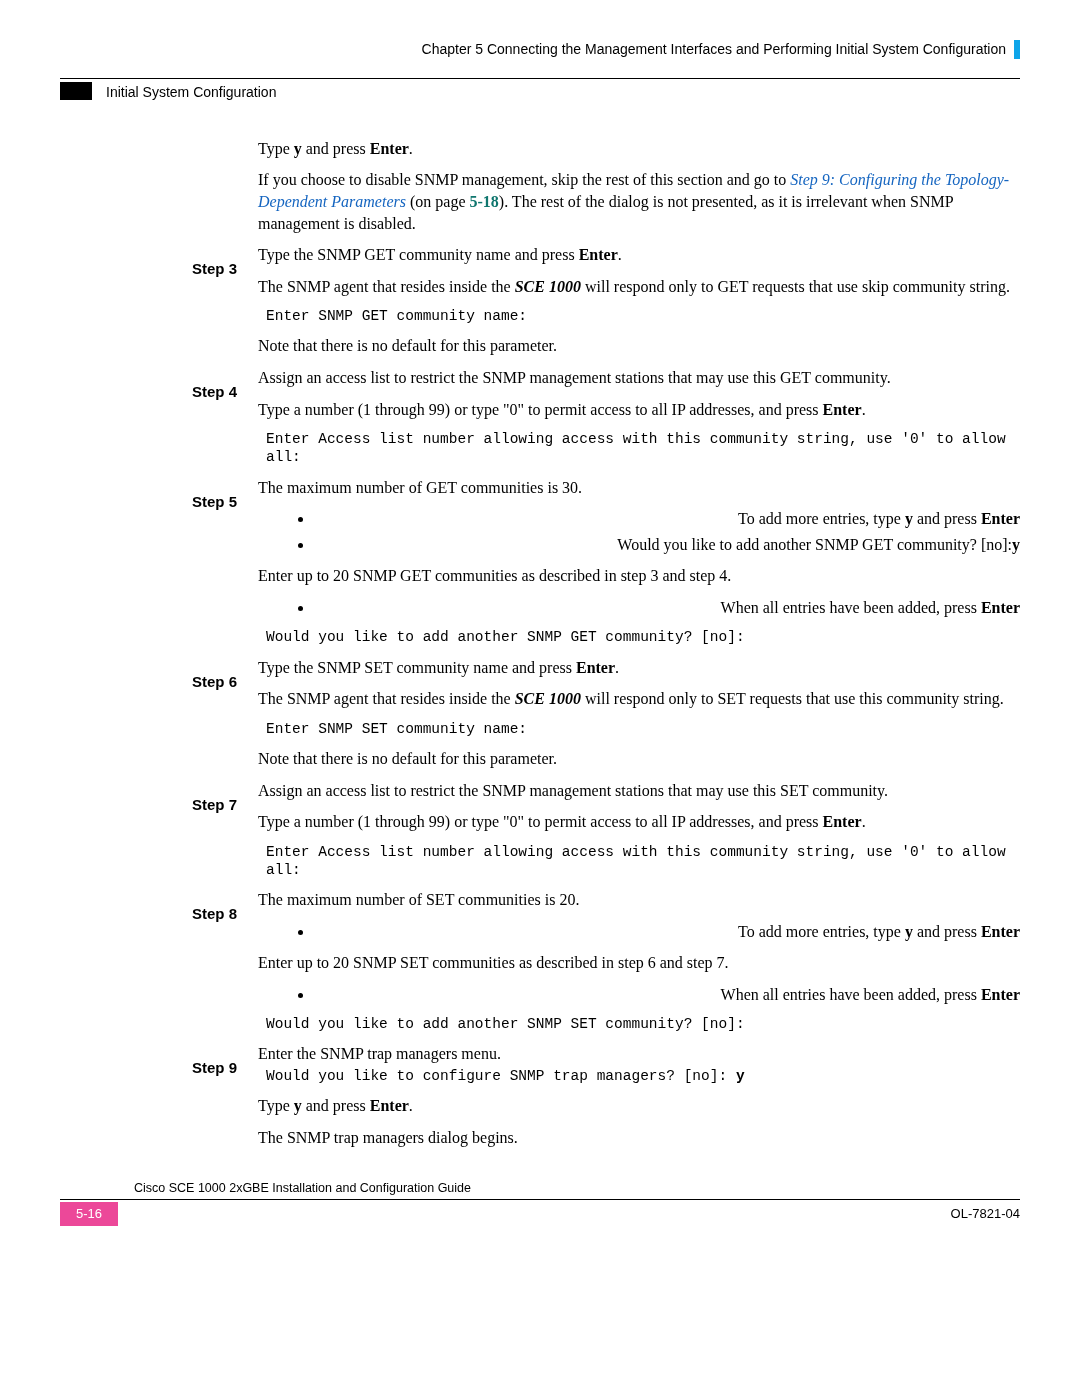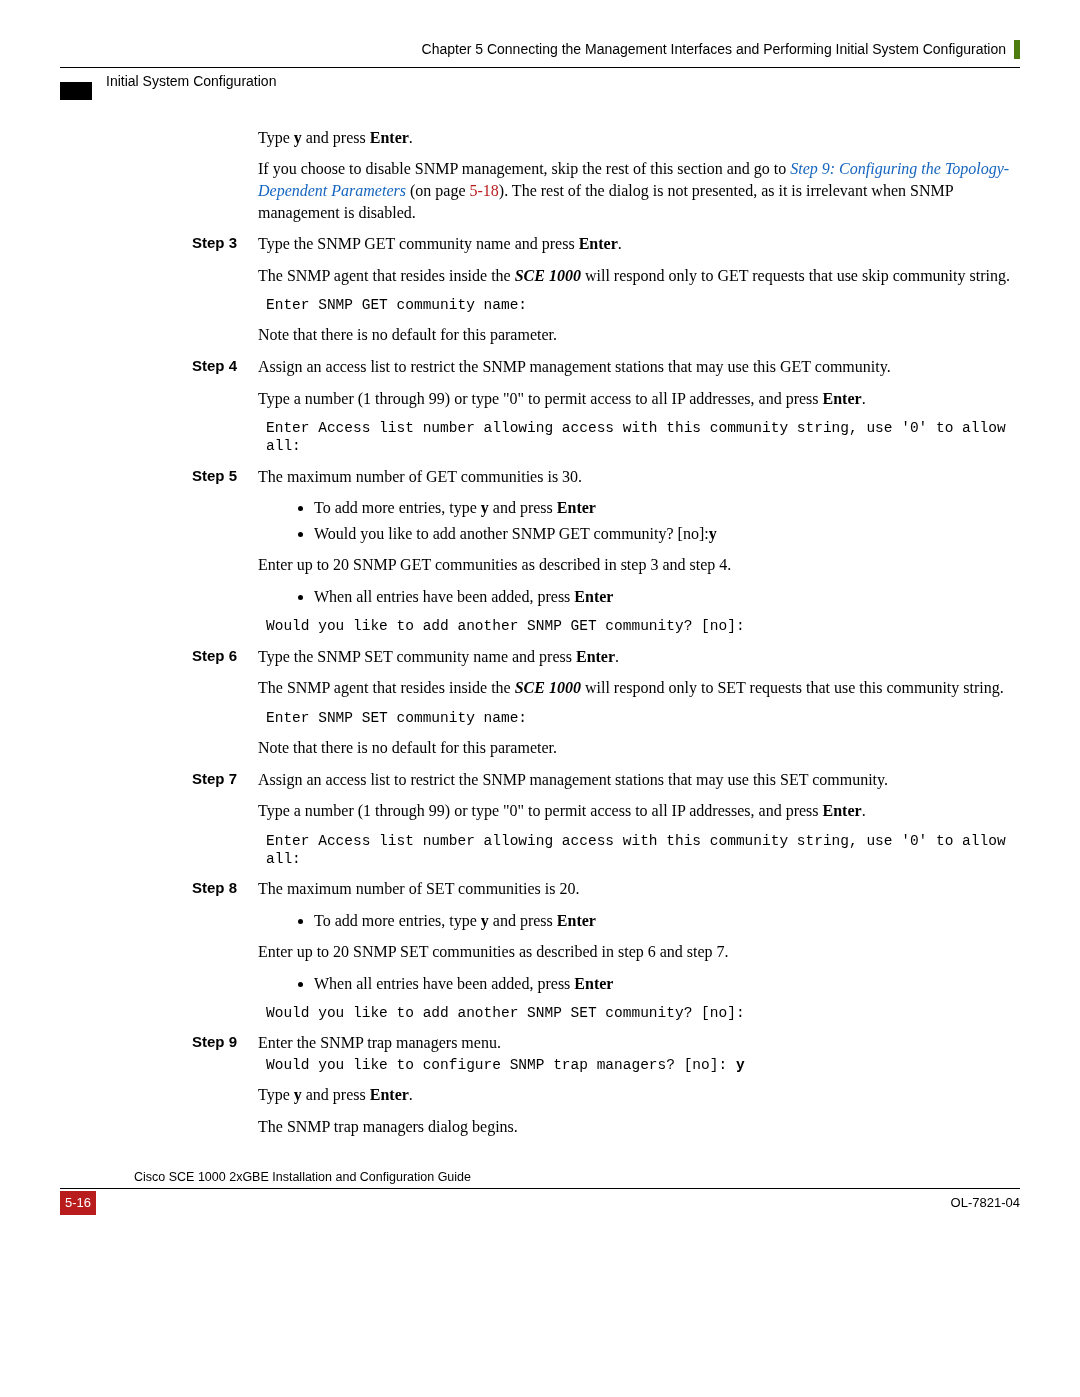--- a/index.html
+++ b/index.html
@@ -11,22 +11,22 @@
     padding: 40px 60px 40px 60px;
     width: 1080px;
     box-sizing: border-box;
     line-height: 1.35;
   }
   .chapter-header {
     text-align: right;
     font-family: Arial, Helvetica, sans-serif;
     font-size: 14px;
     padding-right: 8px;
-    border-right: 6px solid #4d7c0f;
-    margin-bottom: 8px;
+    border-right: 6px solid #0ea5e9;
+    margin-bottom: 19px;
   }
   .header-rule {
     border: none;
     border-top: 1px solid #000;
     margin: 0 0 4px 0;
   }
   .section-sub {
     font-family: Arial, Helvetica, sans-serif;
     font-size: 14px;
     margin-left: 46px;
@@ -44,21 +44,21 @@
     margin-left: 198px;
     margin-right: 10px;
   }
   .step-row {
     margin-left: 132px;
     position: relative;
   }
   .step-label {
     position: absolute;
     left: 0;
-    top: 0;
+    top: 15px;
     font-family: Arial, Helvetica, sans-serif;
     font-weight: bold;
     font-size: 15px;
   }
   .step-body {
     margin-left: 66px;
   }
   .para {
     margin: 0 0 10px 0;
   }
@@ -73,25 +73,27 @@
     font-family: "Courier New", Courier, monospace;
     font-size: 14.5px;
   }
   .bold { font-weight: bold; }
   .italic { font-style: italic; }
   .link {
     color: #1565c0;
     font-style: italic;
   }
   .link-page {
-    color: #b91c1c;
+    color: #0f766e;
+    font-weight: bold;
   }
   .bullets {
     margin: 4px 0 10px 0;
     padding-left: 56px;
+    text-align: right;
   }
   .bullets li {
     margin-bottom: 4px;
   }
   .footer {
     margin-top: 32px;
   }
   .footer-title {
     font-family: Arial, Helvetica, sans-serif;
     font-size: 12.5px;
@@ -104,23 +106,23 @@
     margin: 0;
   }
   .footer-bar {
     display: flex;
     justify-content: space-between;
     font-family: Arial, Helvetica, sans-serif;
     font-size: 13px;
     margin-top: 2px;
   }
   .page-num-box {
-    background: #b91c1c;
+    background: #ec4899;
     color: #fff;
-    padding: 3px 5px;
+    padding: 3px 16px;
     font-family: Arial, Helvetica, sans-serif;
     font-size: 13px;
     display: inline-block;
   }
   .doc-id {
     padding-top: 3px;
   }
 </style>
 </head>
 <body>

